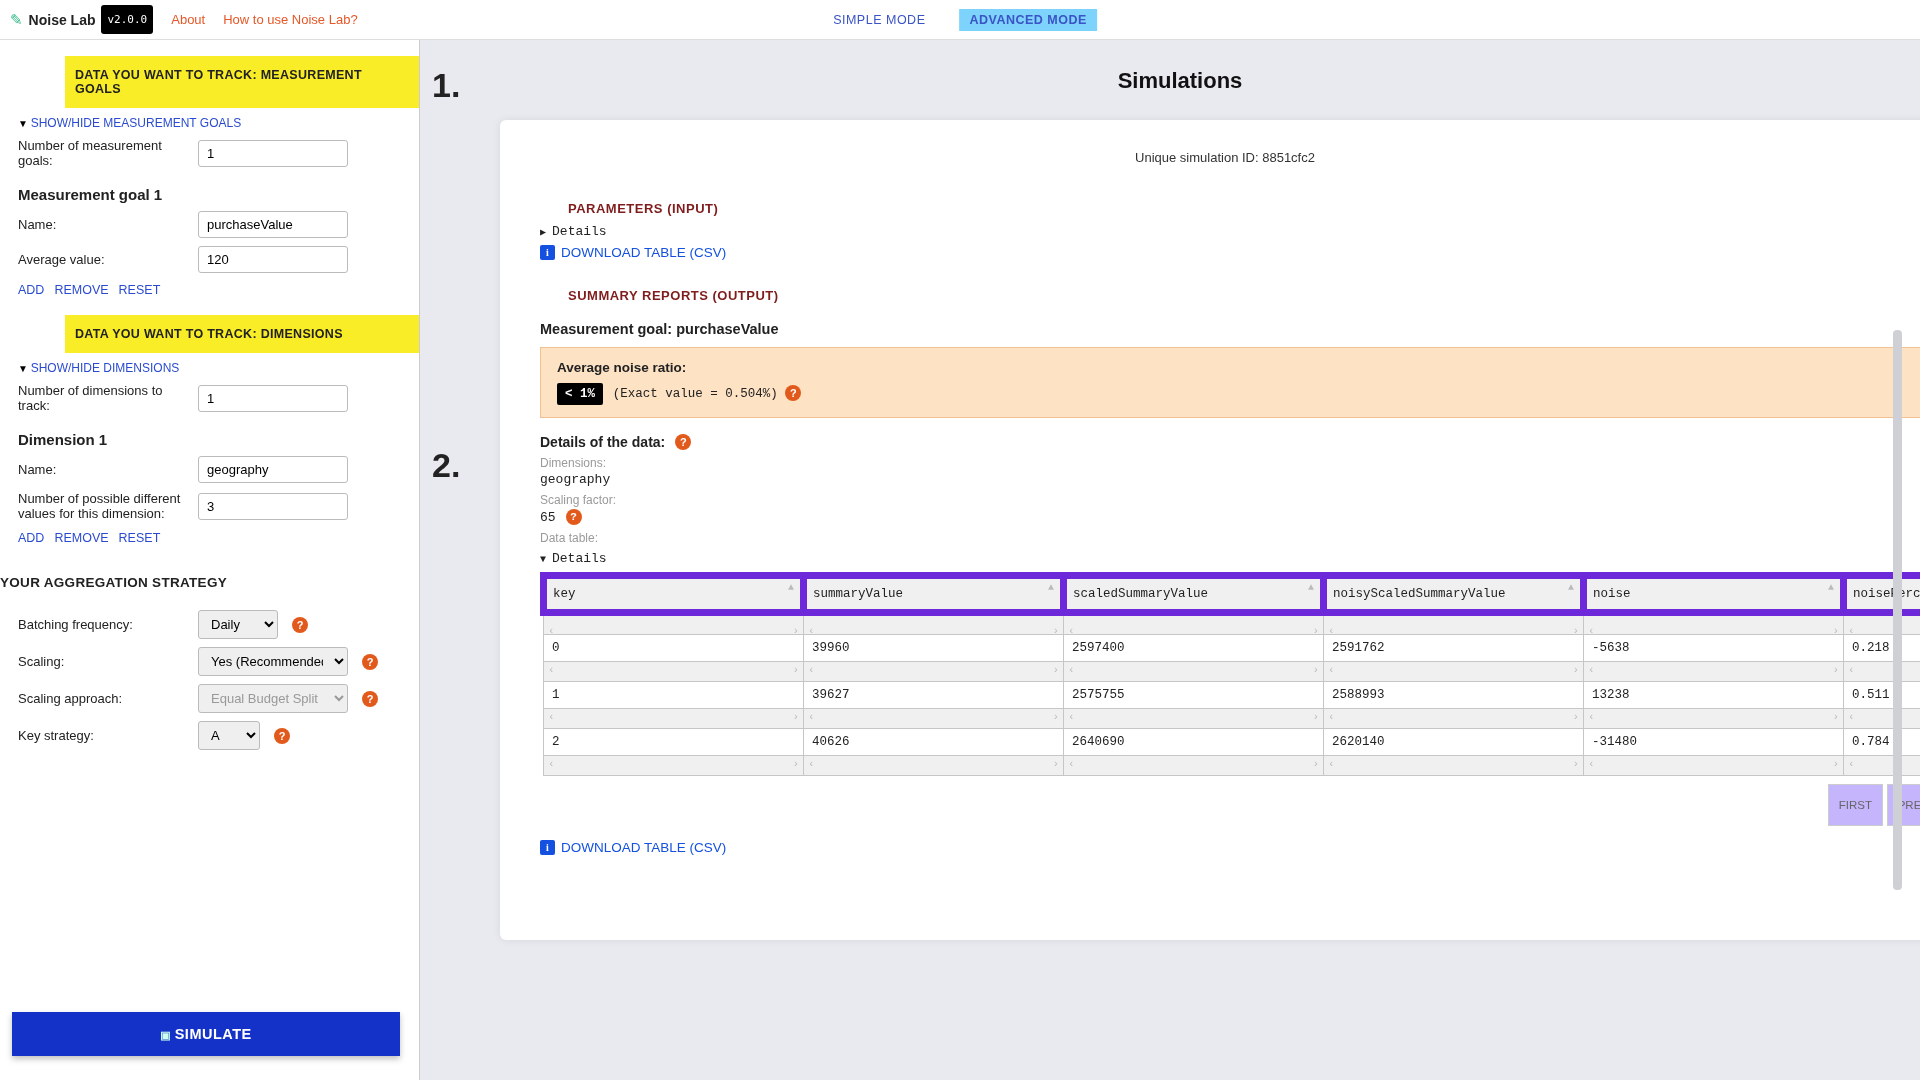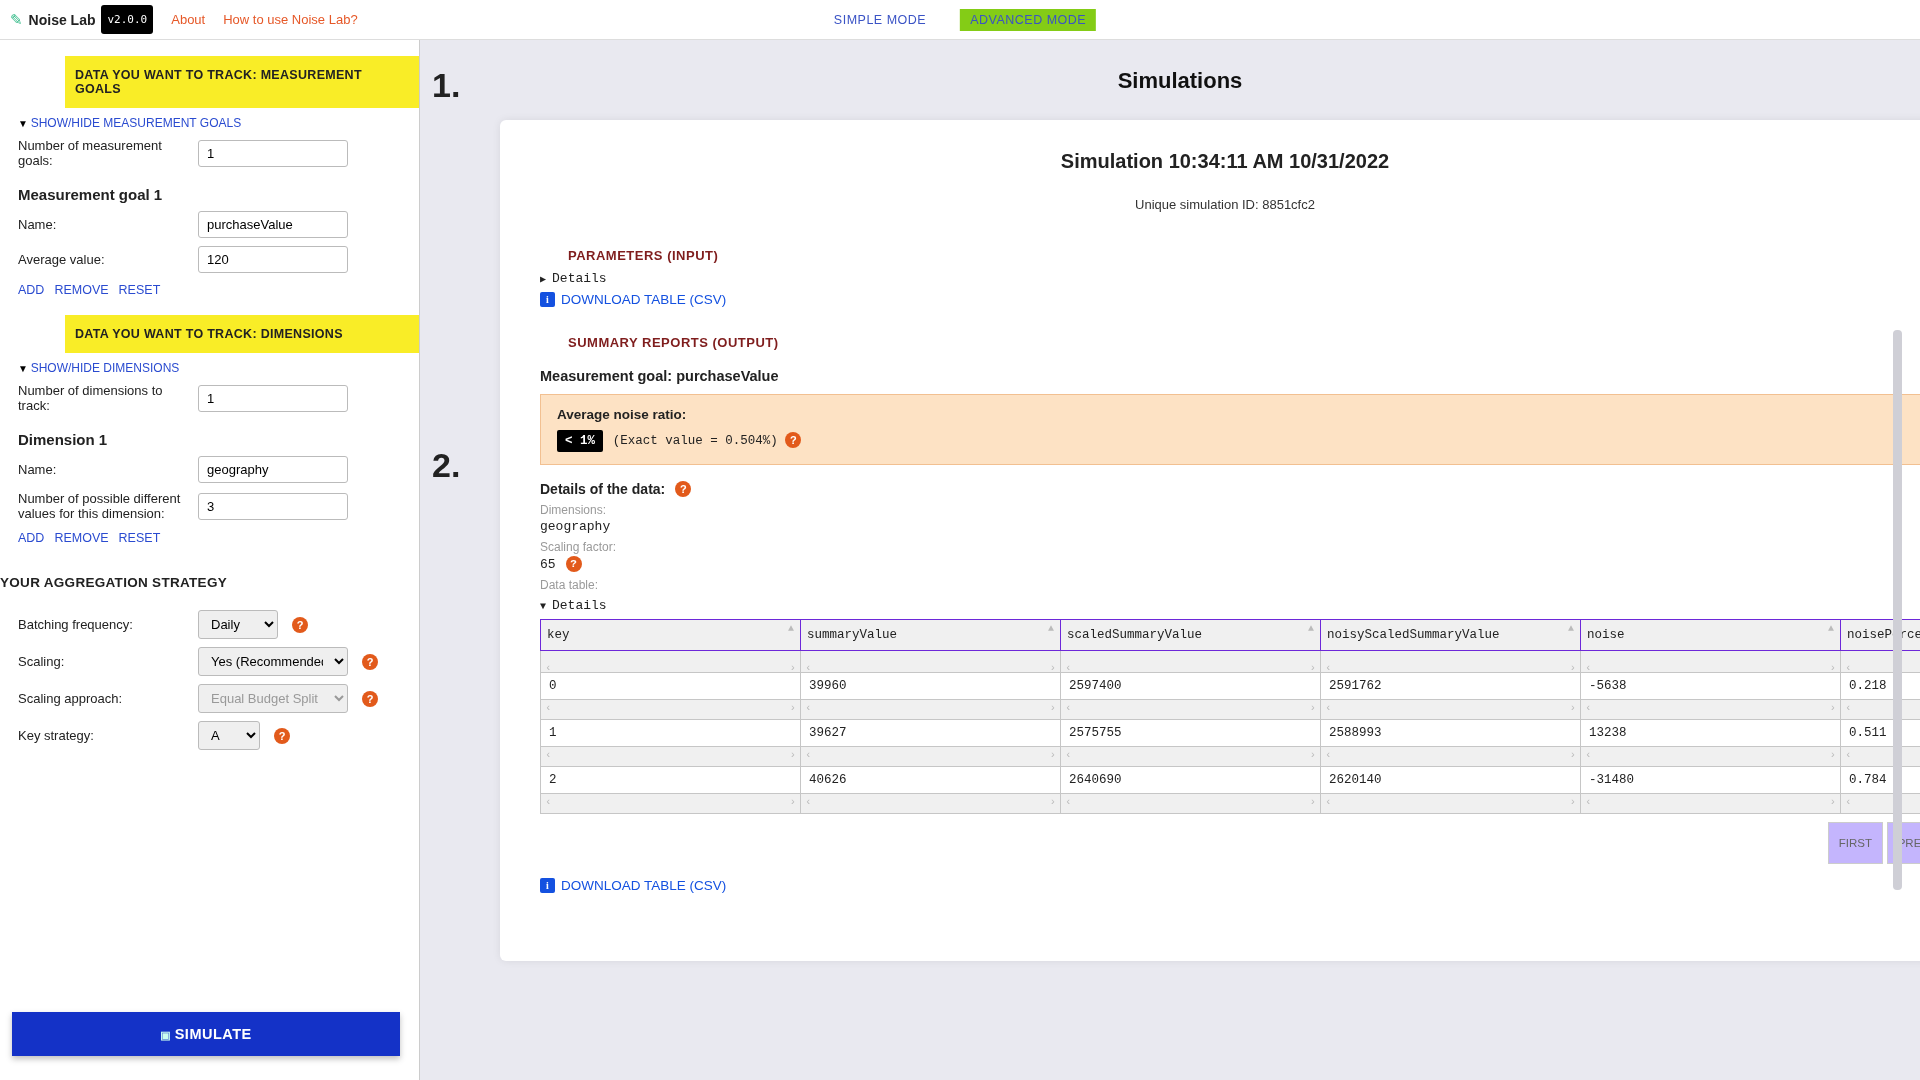--- a/index.html
+++ b/index.html
@@ -5,21 +5,21 @@
 * { box-sizing: border-box; margin: 0; padding: 0; }
 body { font-family: Arial, Helvetica, sans-serif; font-size: 13px; color: #222; background: #e9e9f0; width: 1920px; height: 1080px; overflow: hidden; }
 .topbar { position: absolute; top: 0; left: 0; right: 0; height: 40px; background: #fff; display: flex; align-items: center; padding: 0 10px; gap: 18px; border-bottom: 1px solid #ddd; }
 .topbar .brand { display: flex; align-items: center; gap: 6px; }
 .topbar .brand .pencil { color: #3b8; font-size: 15px; }
 .topbar .brand strong { font-weight: 700; font-size: 14px; }
 .topbar .version { background: #000; color: #fff; font-family: monospace; font-size: 11px; padding: 8px 6px; border-radius: 3px; }
 .topbar a.link { color: #e65828; text-decoration: none; font-size: 13px; }
 .topbar .modes { position: absolute; left: 50%; transform: translateX(-50%); display: flex; gap: 24px; }
 .topbar .modes span { font-size: 12.5px; letter-spacing: 0.5px; color: #3a53c5; padding: 4px 10px; cursor: pointer; }
-.topbar .modes span.active { background: #84cc16; }
+.topbar .modes span.active { background: #7dd3fc; font-weight: bold; }
 .sidebar { position: absolute; top: 40px; left: 0; width: 420px; bottom: 0; background: #fff; padding: 10px 18px 110px; overflow-y: auto; border-right: 1px solid #ccc; }
 .section-hdr { background: #efefef; font-weight: 700; letter-spacing: 0.3px; font-size: 12.5px; padding: 12px 10px; margin: 6px -18px; text-transform: none; }
 .hl { background: #f9ed27; margin-left: 47px; }
 .annot { position: absolute; font-size: 34px; font-weight: 900; }
 .annot.a1 { top: 66px; left: 432px; }
 .annot.a2 { top: 446px; left: 432px; }
 .toggle-link { color: #2a4bd0; font-size: 12px; margin: 8px 0; display: block; cursor: pointer; }
 .toggle-link::before { content: "▼ "; color: #000; font-size: 10px; }
 .form-row { display: flex; align-items: center; margin: 8px 0; gap: 10px; }
 .form-row label { width: 170px; font-size: 13px; color: #222; }
@@ -44,21 +44,21 @@
 .dl-link .info { background: #1451e0; color: #fff; width: 15px; height: 15px; border-radius: 2px; font-size: 10px; display: inline-flex; align-items: center; justify-content: center; font-family: serif; font-weight: 700; }
 .mg-title { font-weight: 700; font-size: 14.5px; margin: 18px 0 10px; }
 .noise-band { background: #fde2c4; border: 1px solid #f2c091; padding: 12px 16px; margin: 8px 0 16px; width: 1410px; }
 .noise-band .t1 { font-weight: 700; font-size: 13.5px; margin-bottom: 8px; }
 .noise-band .pct-chip { background: #000; color: #fff; font-family: 'Courier New', monospace; font-weight: 700; font-size: 12.5px; padding: 4px 8px; border-radius: 2px; display: inline-block; margin-right: 6px; }
 .noise-band .exact { font-family: 'Courier New', monospace; font-size: 12.5px; }
 .dd-label { font-weight: 700; font-size: 14px; margin: 10px 0 6px; display: flex; align-items: center; gap: 6px; }
 .gray-lbl { color: #9a9a9a; font-size: 12px; margin-top: 6px; }
 .val-line { font-family: 'Courier New', monospace; font-size: 13px; margin: 2px 0 4px; display: flex; align-items: center; gap: 6px; }
 table.data { border-collapse: collapse; width: 1392px; margin-top: 5px; font-family: 'Courier New', monospace; font-size: 12.5px; table-layout: fixed; }
-table.data th { background: #f0f0f0; border: 1px solid #6d28d9; text-align: left; padding: 8px 6px; font-weight: normal; position: relative; }
+table.data th { background: #f0f0f0; border: 7px solid #6d28d9; text-align: left; padding: 8px 6px; font-weight: normal; position: relative; }
 table.data th .sort { position: absolute; right: 6px; top: 3px; color: #bbb; font-size: 10px; }
 table.data tr.filter td { background: #f0f0f0; border: 1px solid #c6c6c6; height: 22px; position: relative; padding: 0 10px; color: #bdbdbd; font-size: 11px; }
 table.data tr.filter td::before { content: "‹"; position: absolute; left: 4px; }
 table.data tr.filter td::after { content: "›"; position: absolute; right: 4px; }
 table.data td.cell { border: 1px solid #c6c6c6; padding: 6px 8px; background: #fff; }
 table.data tr.spacer td { background: #f0f0f0; border: 1px solid #c6c6c6; height: 20px; position: relative; }
 table.data tr.spacer td::before { content: "‹"; color: #bdbdbd; font-size: 11px; position: absolute; left: 4px; top: 2px; }
 table.data tr.spacer td::after { content: "›"; color: #bdbdbd; font-size: 11px; position: absolute; right: 4px; top: 2px; }
 .col-key { width: 260px; }
 .col-sv { width: 260px; }
@@ -156,21 +156,20 @@
   </div>
 
   <div class="sim-btn-wrap">
     <button class="sim-btn">SIMULATE</button>
   </div>
 </div>
 
 <div class="main">
   <h1 class="page-title">Simulations</h1>
   <div class="sim-card">
-    <h2>Simulation 10:34:11 AM 10/31/2022</h2>
     <div class="sim-id">Unique simulation ID: 8851cfc2</div>
 
     <div class="sec-label">PARAMETERS (INPUT)</div>
     <div class="details-row">Details</div>
     <div class="dl-link">
       <span class="info">i</span>
       <span>DOWNLOAD TABLE (CSV)</span>
     </div>
 
     <div class="sec-label">SUMMARY REPORTS (OUTPUT)</div>

